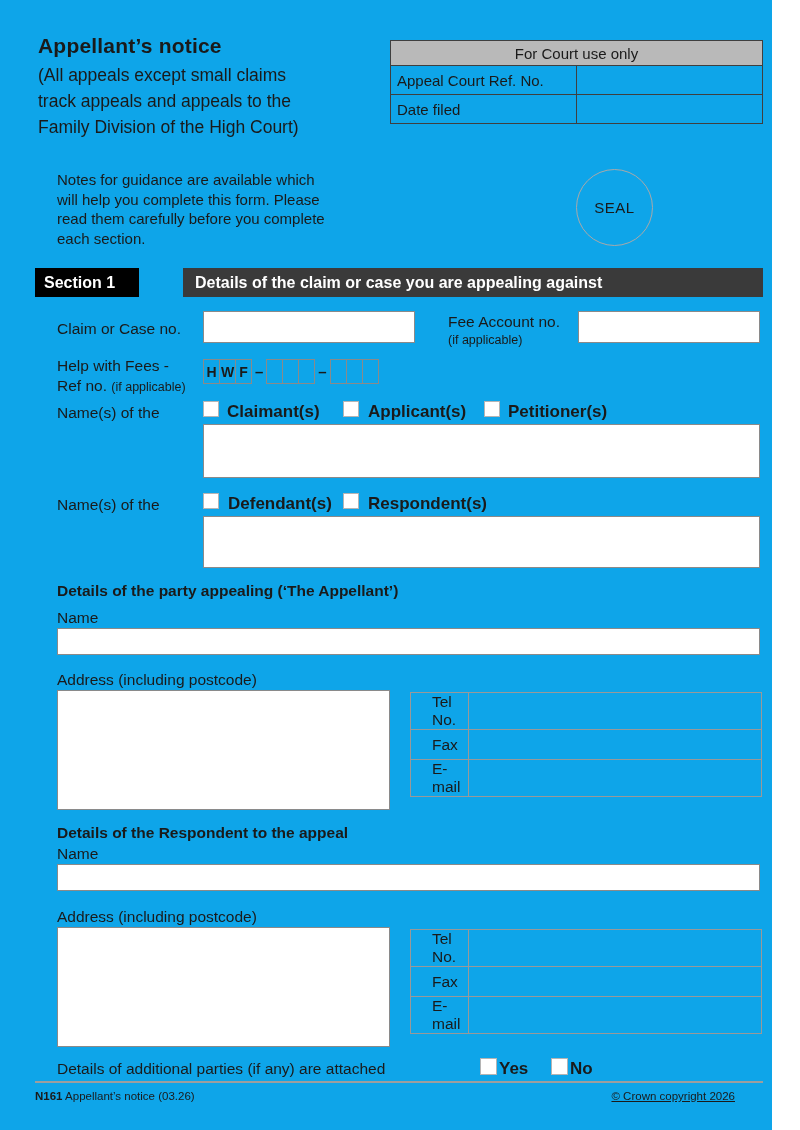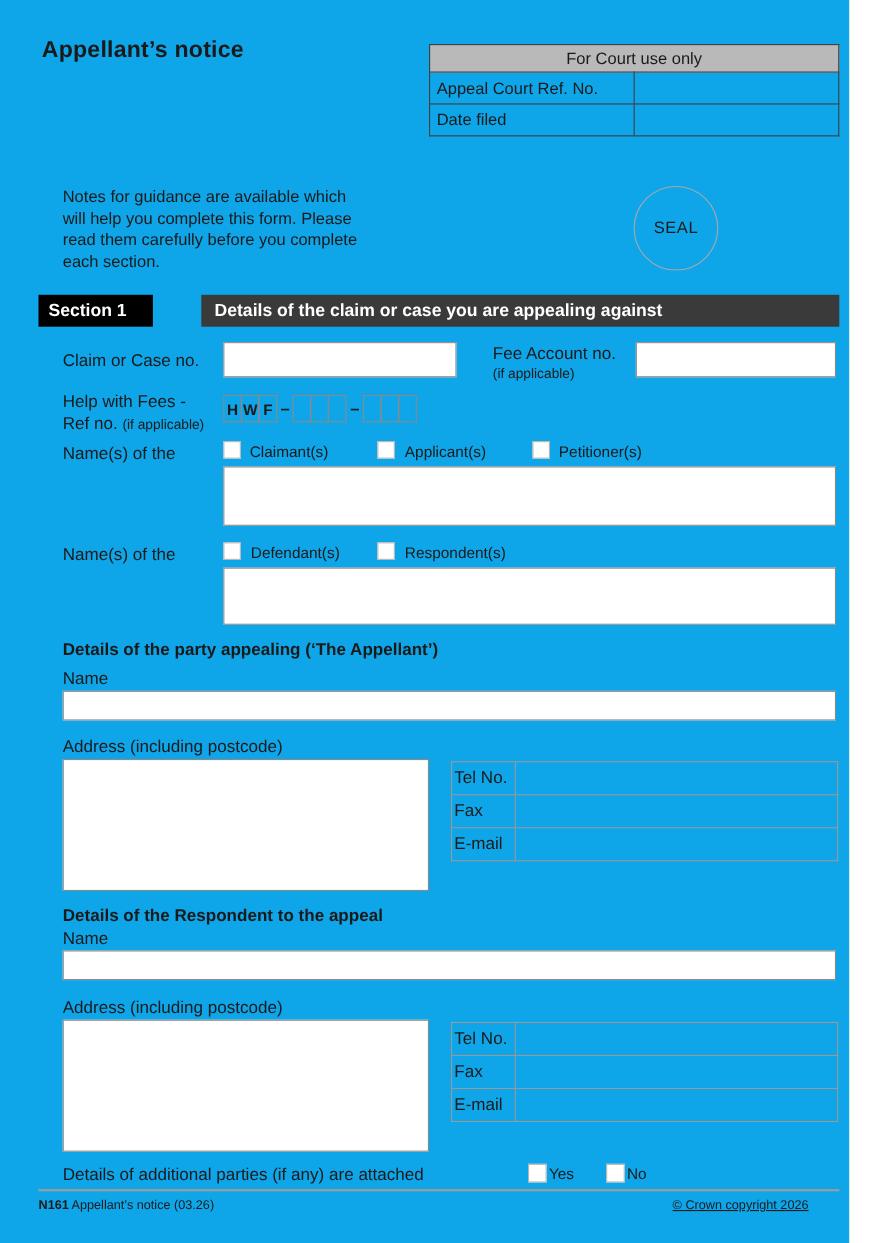--- a/index.html
+++ b/index.html
@@ -47,36 +47,41 @@
   
   .hwf{display:flex;align-items:center;height:25px;}
   .hwf .cell{width:17px;height:25px;border:1px solid var(--box-border);margin-left:-1px;
              display:flex;align-items:center;justify-content:center;font-size:14px;font-weight:bold;}
   .hwf .cell:first-child{margin-left:0;}
   .hwf .dash{font-weight:bold;font-size:15px;margin:0 3px;}
   .hwf .grp{display:flex;}
 
   
   .cb{display:inline-block;width:16px;height:16px;border:1px solid var(--cb-border);background:#fff;vertical-align:middle;}
-  .cb-lbl{font-size:14px;}
+  .cb-lbl{font-size:17px;font-weight:bold;}
 
   
   table.contact{border-collapse:collapse;width:352px;table-layout:fixed;}
-  table.contact td{border:1px solid #999;height:30px;font-size:15.5px;padding-left:2px;}
+  table.contact td{border:1px solid #999;height:30px;font-size:15.5px;padding-left:21px;}
   table.contact td.val{padding-left:4px;}
 
   .rule{background:var(--rule);height:2px;width:728px;}
   .footer-txt{font-size:11.5px;}
 </style>
 </head>
 <body>
 
 <div class="page">
 
   <div class="abs title" style="left:38px;top:34px;">Appellant’s notice</div>
+  <div class="abs subtitle" style="left:38px;top:62px;">
+    <div>(All appeals except small claims</div>
+    <div>track appeals and appeals to the</div>
+    <div>Family Division of the High Court)</div>
+  </div>
 
   <table class="court abs" style="left:390px;top:40px;">
     <tbody>
         <tr>
           <th colspan="2">For Court use only</th>
         </tr>
     <tr>
       <td style="width:155px;">Appeal Court Ref. No.</td>
       <td class="val"></td>
     </tr>

